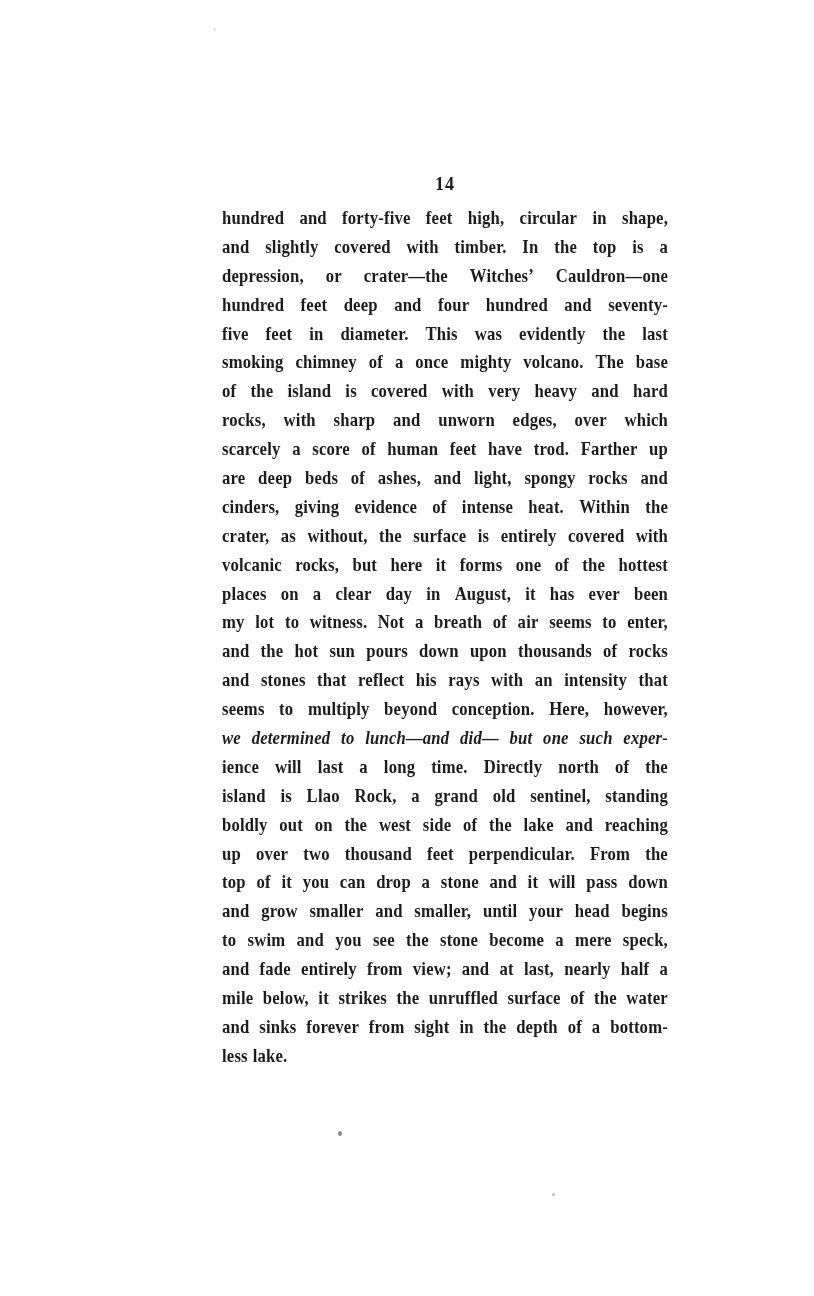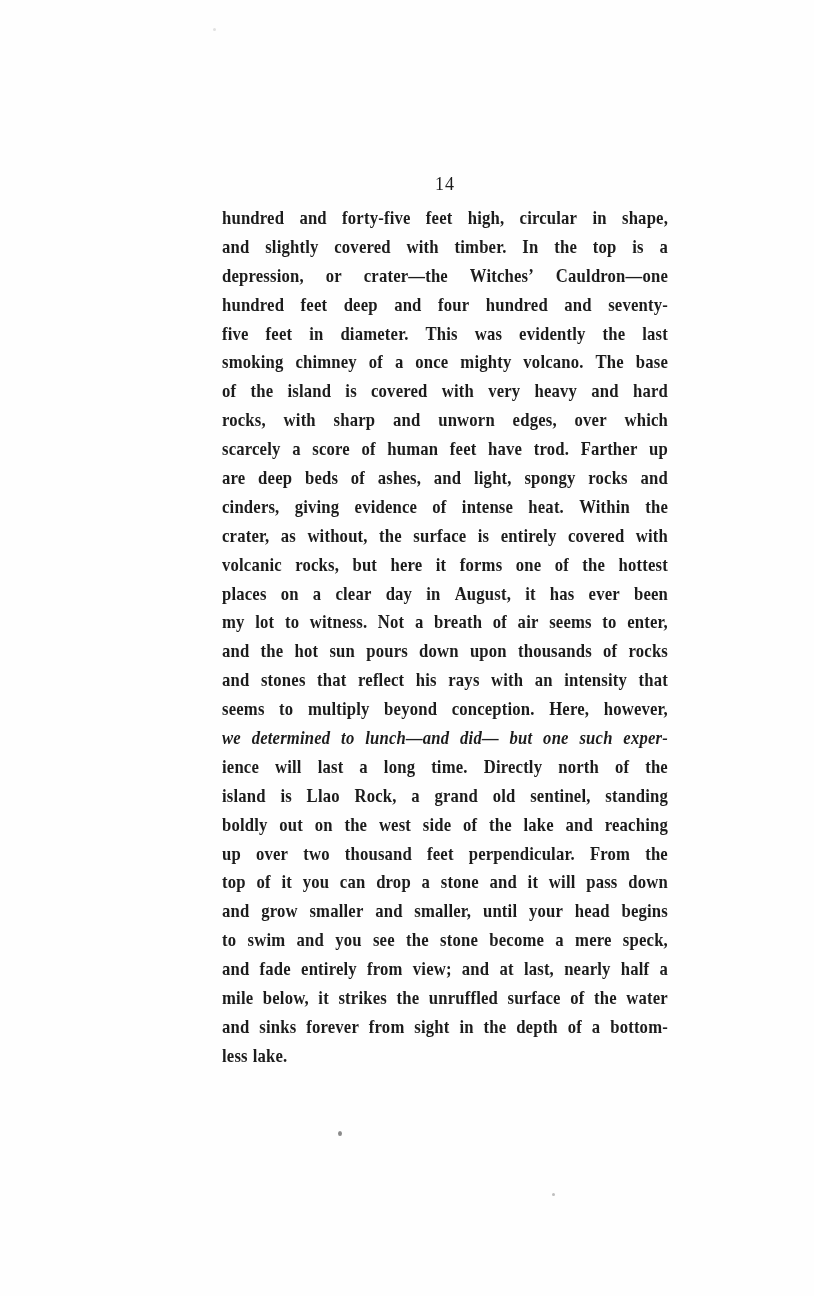--- a/index.html
+++ b/index.html
@@ -14,21 +14,21 @@
     background: #fefefe;
     font-family: "Liberation Serif", serif;
   }
   .page-number {
     position: absolute;
     top: 174px;
     left: 222px;
     width: 446px;
     text-align: center;
     font-size: 18px;
-    font-weight: 400;
+    font-weight: 700;
     color: #1c1c1c;
     letter-spacing: 1px;
   }
   .text-block {
     position: absolute;
     top: 204px;
     left: 222px;
     width: 508px;
     transform: scaleX(0.878);
     transform-origin: left top;

